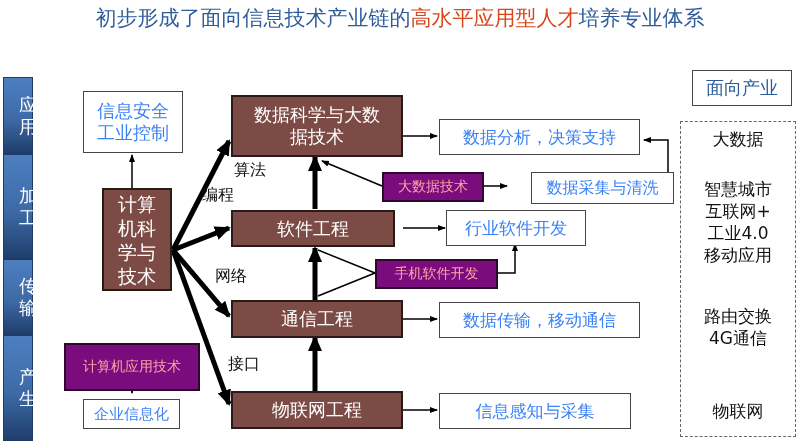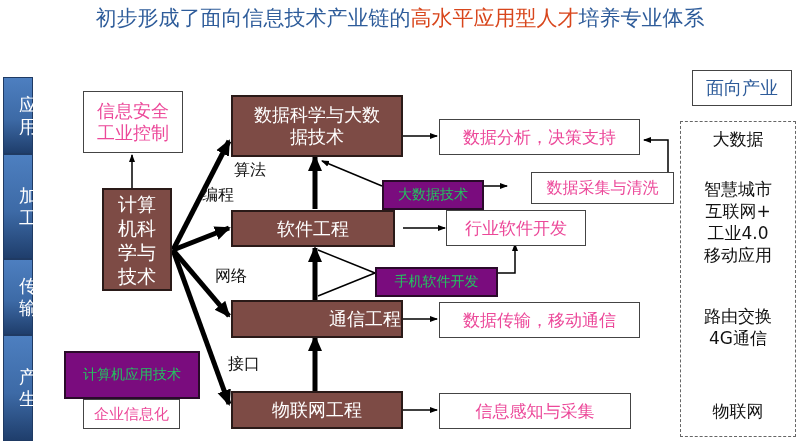--- a/index.html
+++ b/index.html
@@ -4,22 +4,22 @@
   <style>
     html, body { margin: 0; padding: 0; }
     body { width: 800px; height: 441px; background: #ffffff; position: relative; overflow: hidden; font-family: "DejaVu Sans", "Liberation Sans", sans-serif; }
     .title { position: absolute; left: 0; top: 4px; width: 800px; text-align: center; font-size: 21px; color: #2e5c9a; letter-spacing: 0px; }
     .title .hl { color: #d8461c; }
     .side { position: absolute; left: 3px; width: 30px; color: #ffffff; font-size: 18px; line-height: 22px; text-align: center; border: 1px solid #1f3a63;
       background: linear-gradient(to bottom, #4d7fc0 0%, #3d6aa6 55%, #1f3e6c 100%); display: flex; align-items: center; justify-content: center; box-sizing: border-box; padding-left: 20px; }
     .side span { display: block; width: 20px; word-break: break-all; }
     .box { position: absolute; box-sizing: border-box; display: flex; align-items: center; justify-content: center; text-align: center; }
     .brown { background: #7d4b45; border: 2px solid #2a1a18; color: #ffffff; font-size: 18px; line-height: 22px; }
-    .white { background: #ffffff; border: 1.5px solid #444; color: #ec4899; font-size: 17px; line-height: 22px; }
-    .purple { background: #7a0c7e; border: 2px solid #2a0a2a; color: #22c55e; font-size: 14px; margin-top: 8px; }
+    .white { background: #ffffff; border: 1.5px solid #444; color: #3b82f6; font-size: 17px; line-height: 22px; }
+    .purple { background: #7a0c7e; border: 2px solid #2a0a2a; color: #fca5a5; font-size: 14px; }
     .label { position: absolute; font-size: 16px; color: #111; white-space: nowrap; }
     .industry { position: absolute; left: 680px; top: 121px; width: 116px; height: 316px; border: 1.5px dashed #666; box-sizing: border-box; }
     .ind-text { position: absolute; left: 680px; width: 116px; text-align: center; font-size: 17px; line-height: 22px; color: #111; }
     svg.arrows { position: absolute; left: 0; top: 0; }
   </style>
 </head>
 <body>
 
 <div class="title"><span>初步形成了面向信息技术产业链的</span><span class="hl">高水平应用型人才</span><span>培养专业体系</span></div>
 
@@ -85,21 +85,21 @@
 <div class="box white" style="left:83px;top:399px;width:97px;height:30px;font-size:15px;">
     <span>企业信息化</span>
   </div>
 
 <div class="box brown" style="left:231px;top:95px;width:172px;height:62px;">
     <span style="width:140px;">数据科学与大数据技术</span>
   </div>
 <div class="box brown" style="left:231px;top:210px;width:164px;height:37px;">
     <span>软件工程</span>
   </div>
-<div class="box brown" style="left:231px;top:300px;width:172px;height:38px;justify-content:flex-end;">
+<div class="box brown" style="left:231px;top:300px;width:172px;height:38px;">
     <span>通信工程</span>
   </div>
 <div class="box brown" style="left:231px;top:391px;width:172px;height:38px;">
     <span>物联网工程</span>
   </div>
 
 <div class="box white" style="left:439px;top:119px;width:201px;height:36px;">
     <span>数据分析，决策支持</span>
   </div>
 <div class="box white" style="left:446px;top:210px;width:140px;height:36px;">

